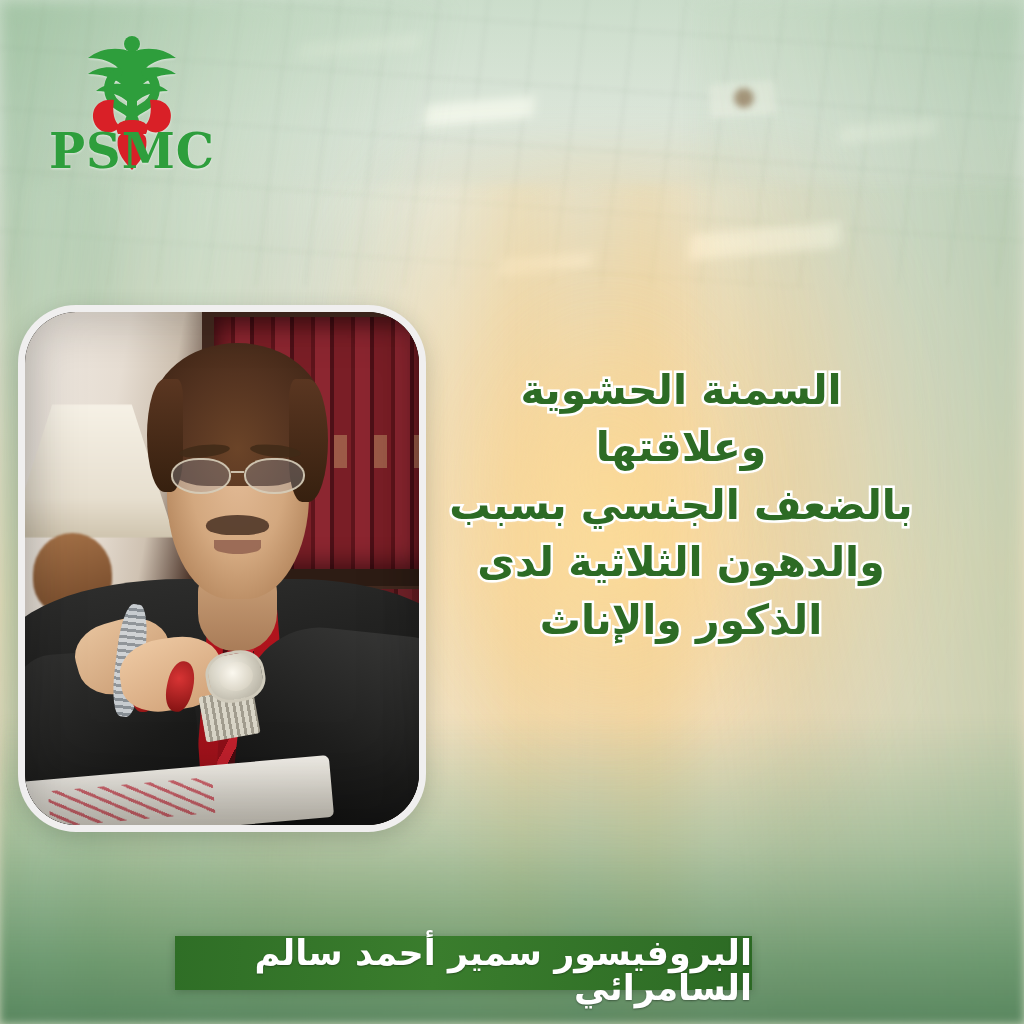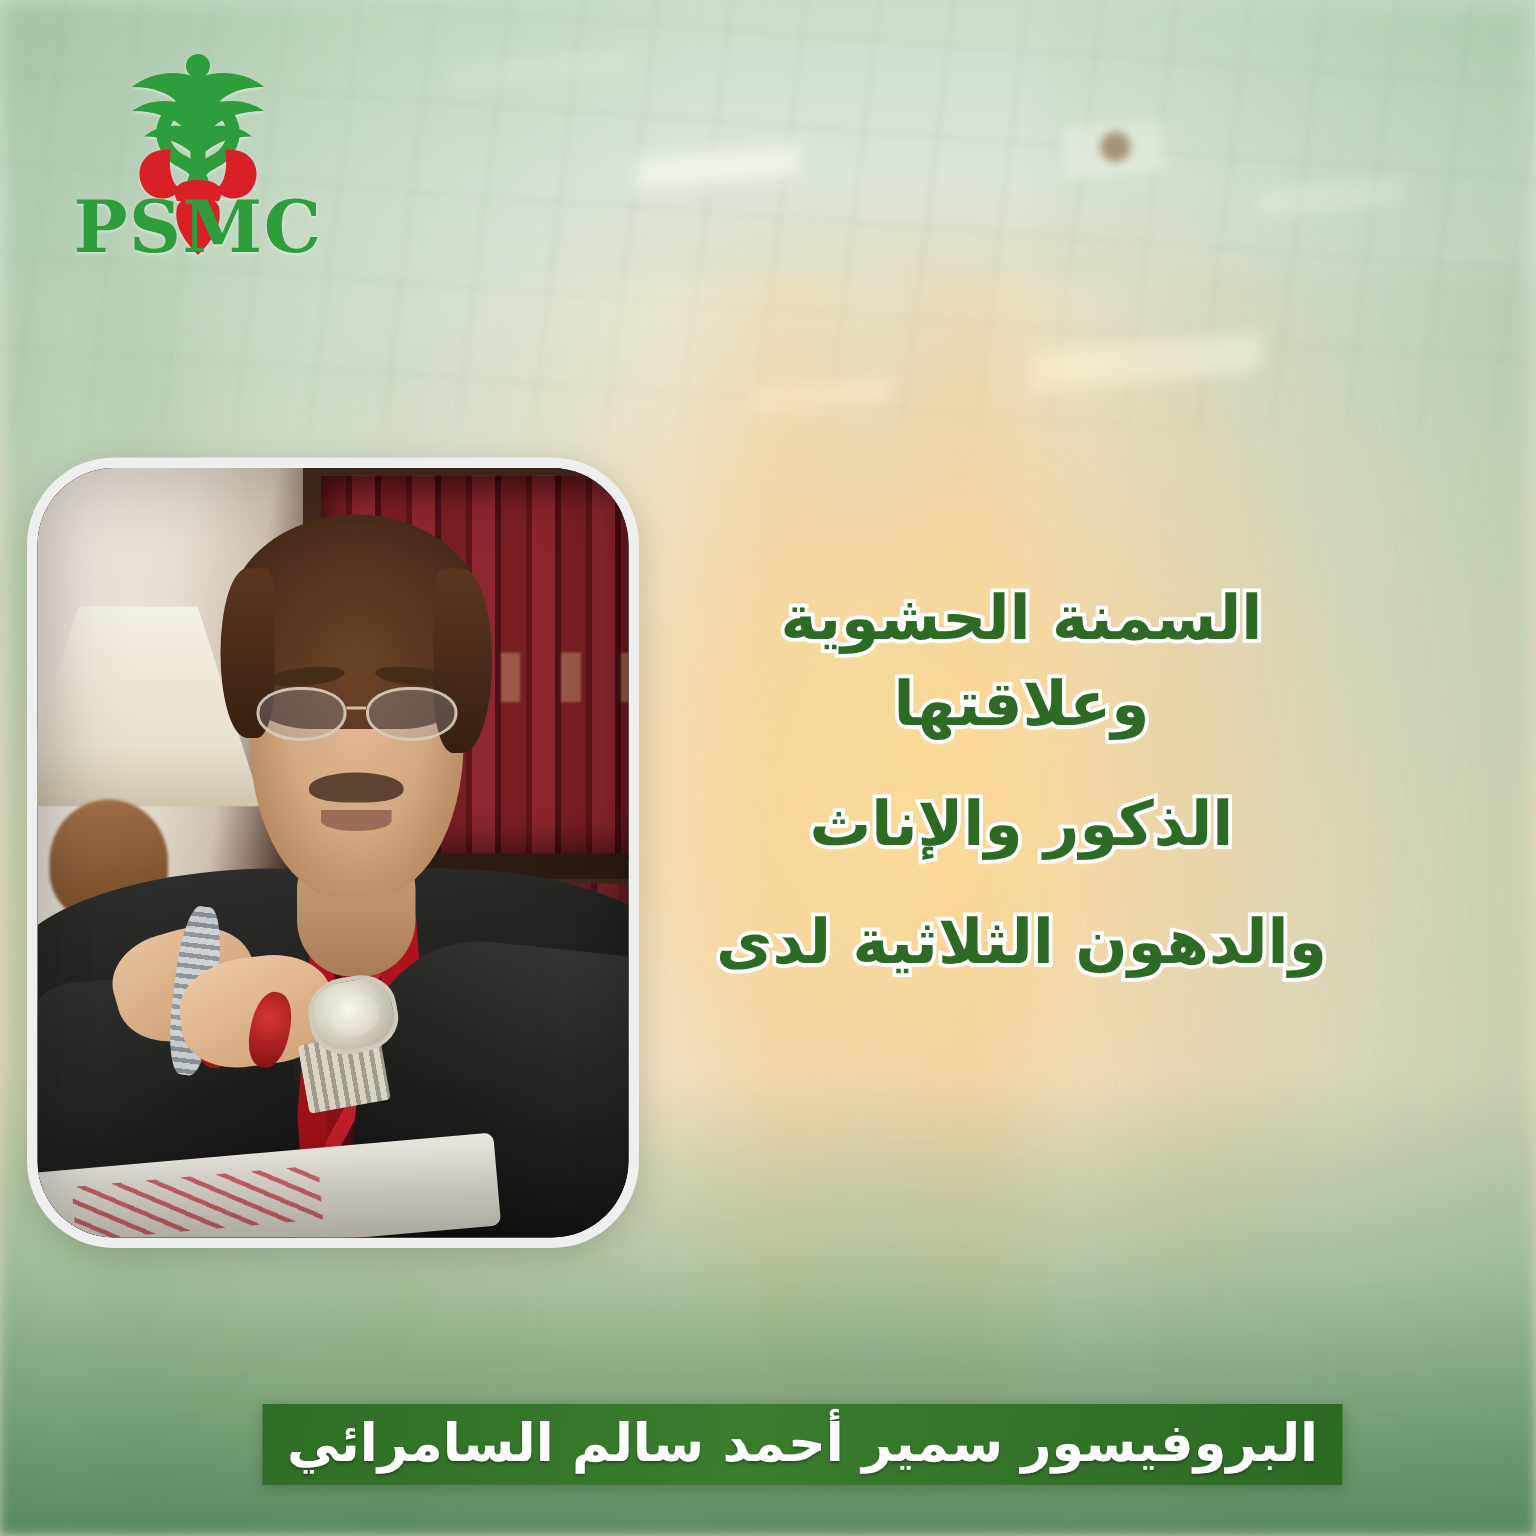--- a/index.html
+++ b/index.html
@@ -258,39 +258,39 @@
     position:absolute;right:108px;top:362px;width:470px;
     text-align:center;direction:rtl;
     font-weight:bold;
     font-size:41px;line-height:1.40;
     letter-spacing:0px;
     color:#2d6b25;
     -webkit-text-stroke:5px #ffffff;
     paint-order:stroke fill;
     text-shadow:0 2px 3px rgba(255,255,255,.55);
   }
-  .headline .ln{display:block;margin-top:22px;}
+  .headline .ln{display:block;}
 
   
   .banner-title{
     position:absolute;left:248px;top:849px;width:574px;height:74px;
     background:linear-gradient(95deg, rgba(244,244,238,.96) 0%, rgba(250,250,244,.97) 40%, rgba(240,241,232,.95) 100%);
     border-radius:12px;
     box-shadow:0 2px 8px rgba(40,60,40,.18);
     display:flex;align-items:center;justify-content:center;
   }
   .banner-title span{
     direction:rtl;font-weight:bold;font-size:47px;line-height:1;
     color:#2e7d27;letter-spacing:1px;
     text-shadow:0 1px 0 rgba(255,255,255,.8);
   }
   .banner-author{
-    position:absolute;left:175px;top:936px;width:720px;height:54px;
+    position:absolute;left:175px;top:936px;width:577px;height:54px;
     background:linear-gradient(95deg,#2f6e26 0%,#3a7d2d 45%,#2c6a24 100%);
-    display:flex;align-items:center;justify-content:center;
+    display:flex;align-items:flex-start;justify-content:center;
     box-shadow:0 2px 8px rgba(20,50,20,.28);
   }
   .banner-author span{
     direction:rtl;font-weight:bold;font-size:35px;line-height:1;
     color:#ffffff;letter-spacing:.5px;
     text-shadow:0 1px 2px rgba(0,0,0,.35);
   }
 </style>
 </head>
 <body>
@@ -381,22 +381,23 @@
       <div class="watch"></div>
 
       <div class="desk"></div>
       <div class="desk-ink"></div>
       <div class="ph-vign"></div>
     </div>
   </div>
 
   <div class="headline">
     <span class="ln">السمنة الحشوية وعلاقتها</span>
+    <span class="ln">بالضعف الجنسي بسبب</span>
+    <span class="ln">والدهون الثلاثية لدى</span>
     <span class="ln">الذكور والإناث</span>
-    <span class="ln">والدهون الثلاثية لدى</span>
   </div>
 
 
   <div class="banner-author">
     <span>البروفيسور سمير أحمد سالم السامرائي</span>
   </div>
 
 </div>
 
 </body></html>

